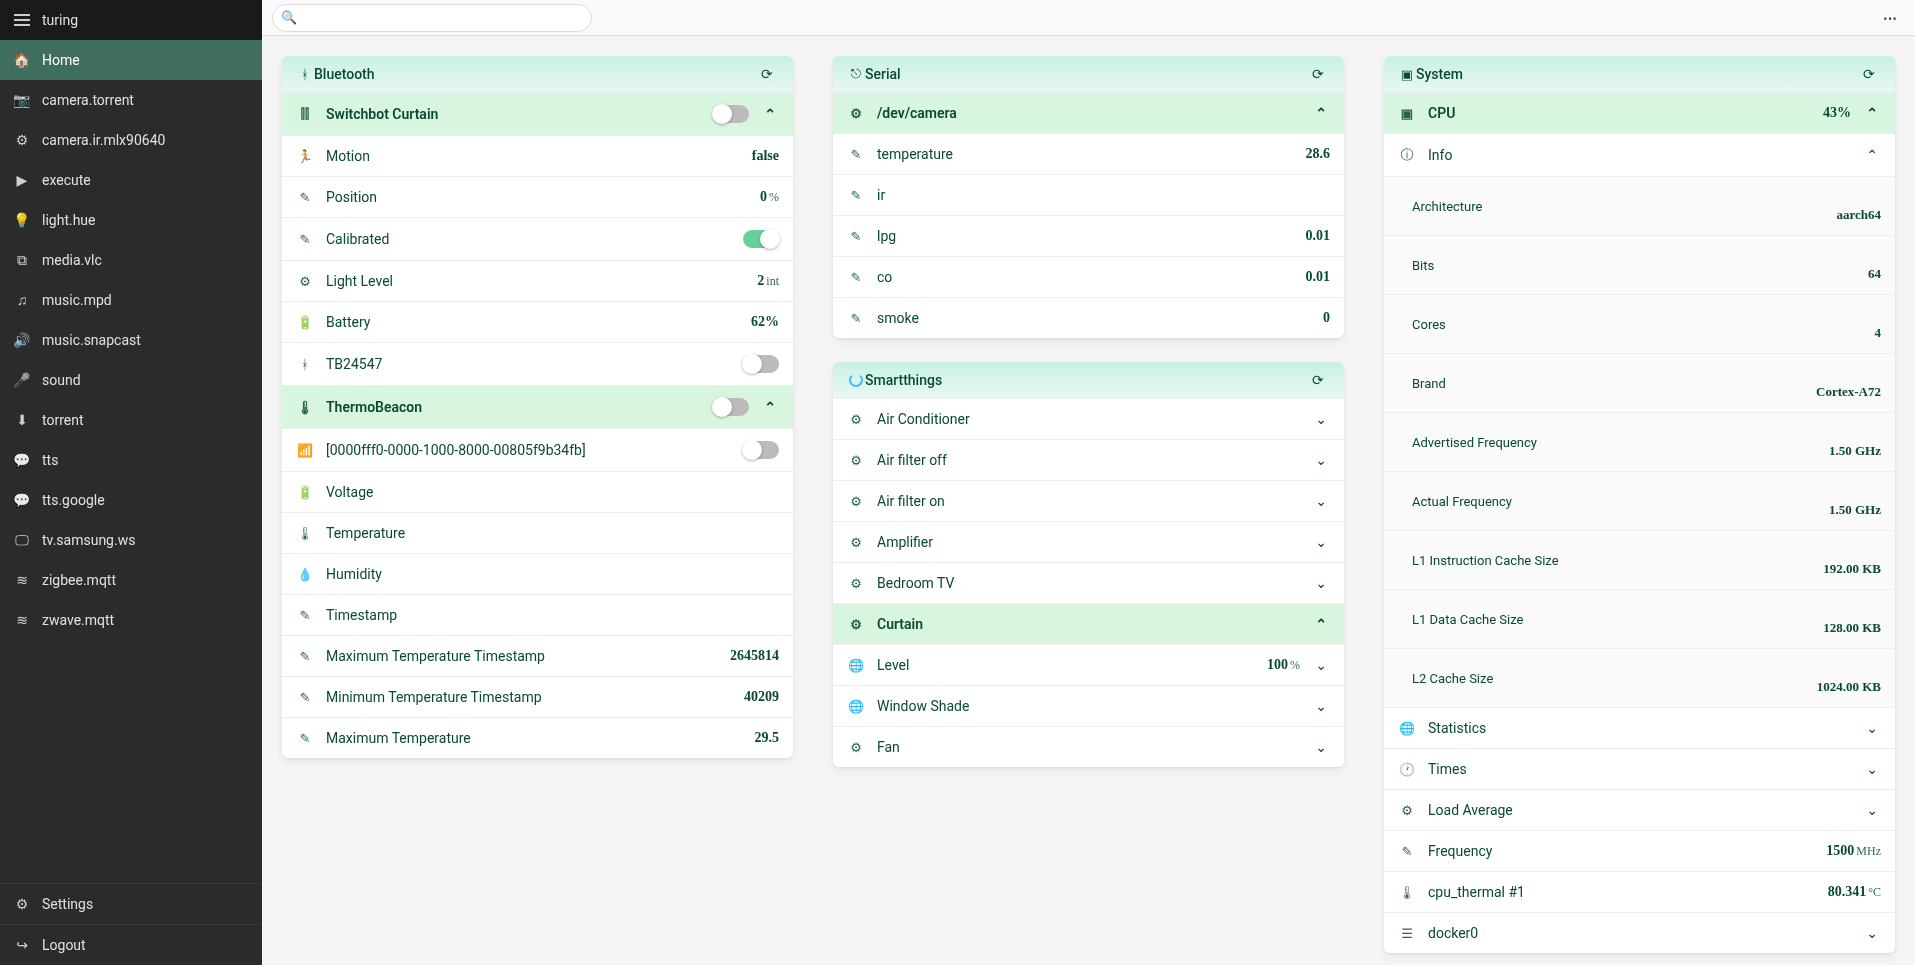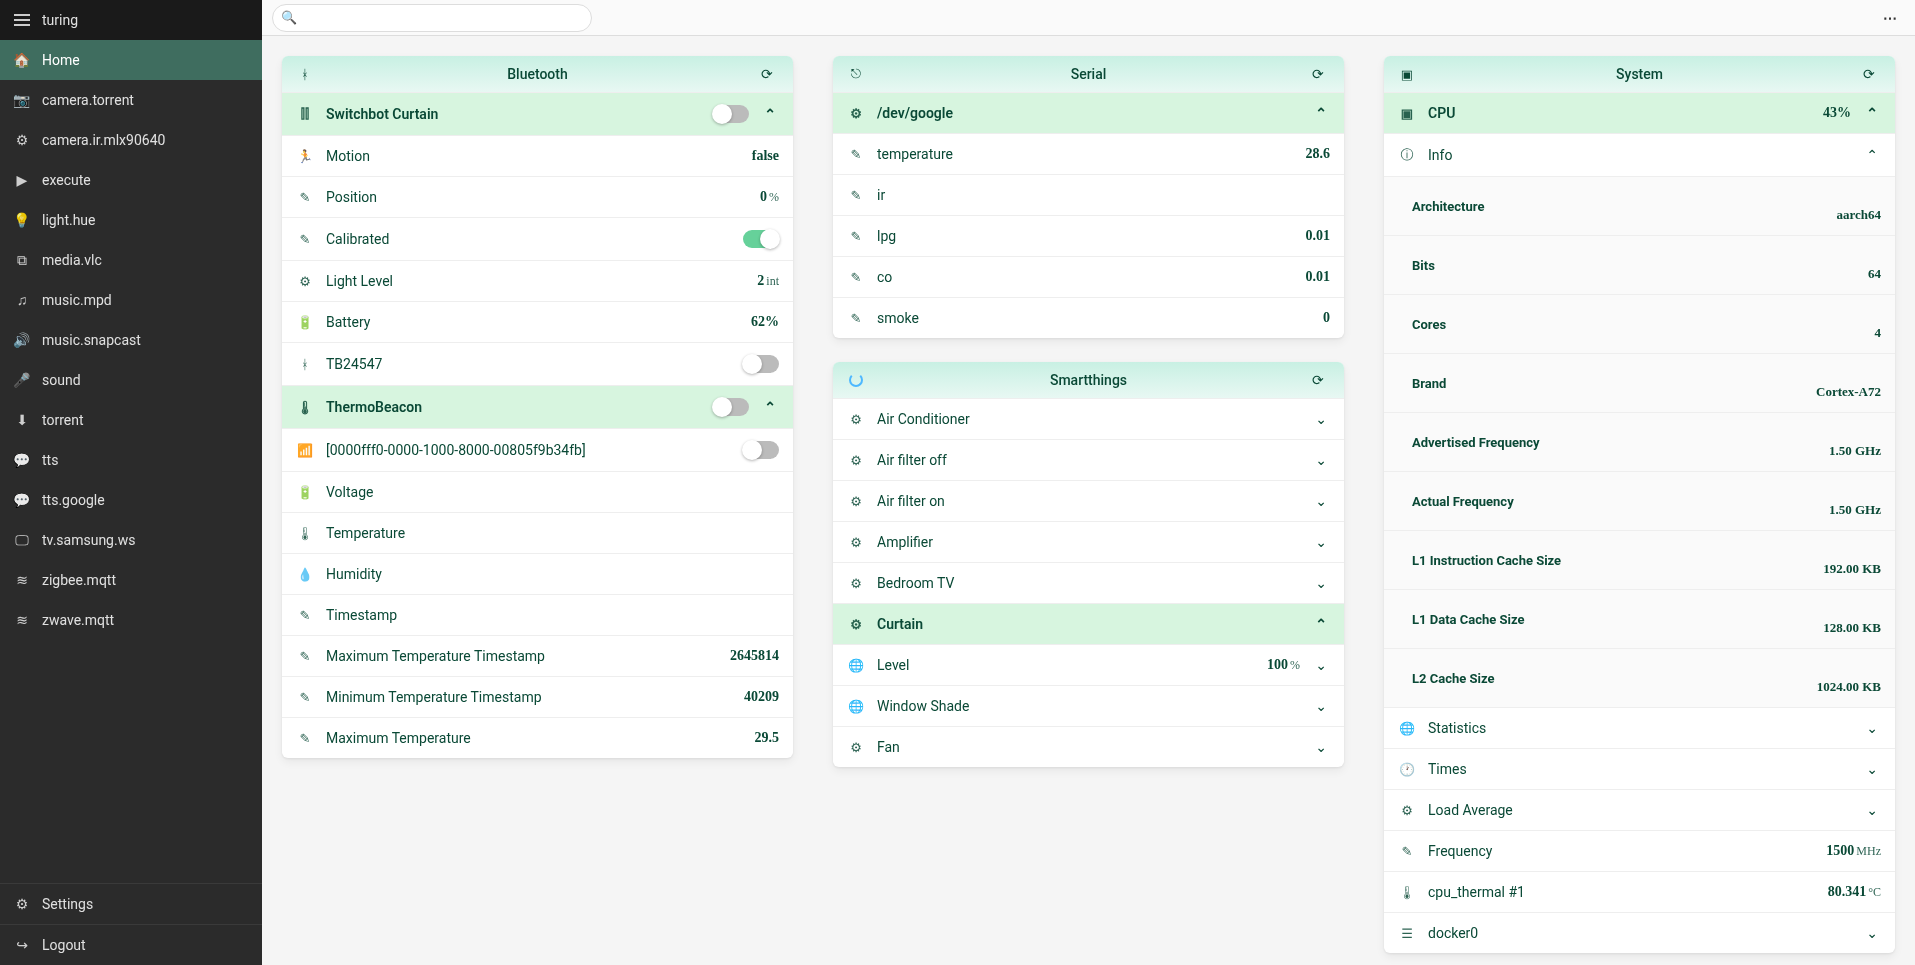--- a/index.html
+++ b/index.html
@@ -28,38 +28,38 @@
 .more-dots { font-weight: bold; letter-spacing: 2px; cursor: pointer; color: #333; padding: 0 6px; }
 
 
 .content { flex: 1; overflow: auto; padding: 20px; }
 .columns { display: flex; gap: 40px; align-items: flex-start; }
 .col { flex: 1; min-width: 0; display: flex; flex-direction: column; gap: 24px; }
 
 .card { background: #fff; border-radius: 6px; box-shadow: 0 1px 3px rgba(0,0,0,.08), 0 4px 10px rgba(0,0,0,.06); overflow: hidden; }
 .card-header { display: flex; align-items: center; padding: 10px 14px; background: linear-gradient(180deg, #c8f0e3 0%, #e8f8f3 100%); color: #0a4936; font-weight: 500; }
 .card-header .ch-icon { width: 18px; display: inline-flex; justify-content: center; font-size: 13px; }
-.card-header .ch-title { flex: 1; text-align: center; font-size: 14px; }
+.card-header .ch-title { flex: 1; font-size: 14px; }
 .card-header .ch-refresh { width: 18px; font-size: 14px; cursor: pointer; }
 
 .row { display: flex; align-items: center; padding: 12px 14px; color: #0a4936; border-top: 1px solid #eee; gap: 12px; font-size: 14px; }
 .row:first-of-type { border-top: none; }
 .row .r-icon { width: 18px; display: inline-flex; justify-content: center; font-size: 13px; color: #0a4936; opacity: .85; }
 .row .r-label { flex: 1; }
 .row .r-value { font-weight: 600; white-space: nowrap; font-family: Liberation Serif, serif; }
 .row .r-unit { font-size: 12px; font-weight: 400; margin-left: 2px; opacity: .85; }
 .row .r-toggle { position: relative; width: 36px; height: 18px; background: #bbb; border-radius: 9px; cursor: pointer; flex-shrink: 0; }
 .row .r-toggle::after { content: ''; position: absolute; width: 20px; height: 20px; border-radius: 50%; background: #fff; top: -1px; left: -1px; box-shadow: 0 1px 3px rgba(0,0,0,.3); transition: left .15s; }
 .row .r-toggle.on { background: #66d19a; }
 .row .r-toggle.on::after { left: 17px; }
 .row .r-chev { width: 18px; font-size: 14px; color: #0a4936; cursor: pointer; text-align: center; }
 .row.highlight { background: #d7f5df; font-weight: 600; }
 .row.indent { padding-left: 28px; background: #fafafa; }
 .row.indent .r-label, .row.indent .r-value { color: #0a4936; font-weight: 600; }
-.row.indent .r-label { font-weight: 700; font-size: 13px; }
+.row.indent .r-label { font-weight: 400; font-size: 13px; }
 .row.indent .r-value { font-size: 13px; margin-top: 18px; }
 
 
 .spinner { width: 14px; height: 14px; border: 2px solid #4db8ff; border-top-color: transparent; border-radius: 50%; display: inline-block; }
 
 
 .content::-webkit-scrollbar { width: 12px; }
 .content::-webkit-scrollbar-thumb { background: #bbb; border-radius: 6px; }
 </style>
 </head>
@@ -250,21 +250,21 @@
           </div>
         <div class="col" id="col-1">
             <div class="card">
               <div class="card-header">
                 <span class="ch-icon">⎋</span>
                 <span class="ch-title">Serial</span>
                 <span class="ch-refresh">⟳</span>
               </div>
               <div class="row highlight">
                 <span class="r-icon">⚙</span>
-                <span class="r-label">/dev/google</span>
+                <span class="r-label">/dev/camera</span>
                 <span class="r-chev">⌃</span>
               </div>
               <div class="row">
                 <span class="r-icon">✎</span>
                 <span class="r-label">temperature</span>
                 <span class="r-value"><span>28.6</span></span>
               </div>
               <div class="row">
                 <span class="r-icon">✎</span>
                 <span class="r-label">ir</span>

